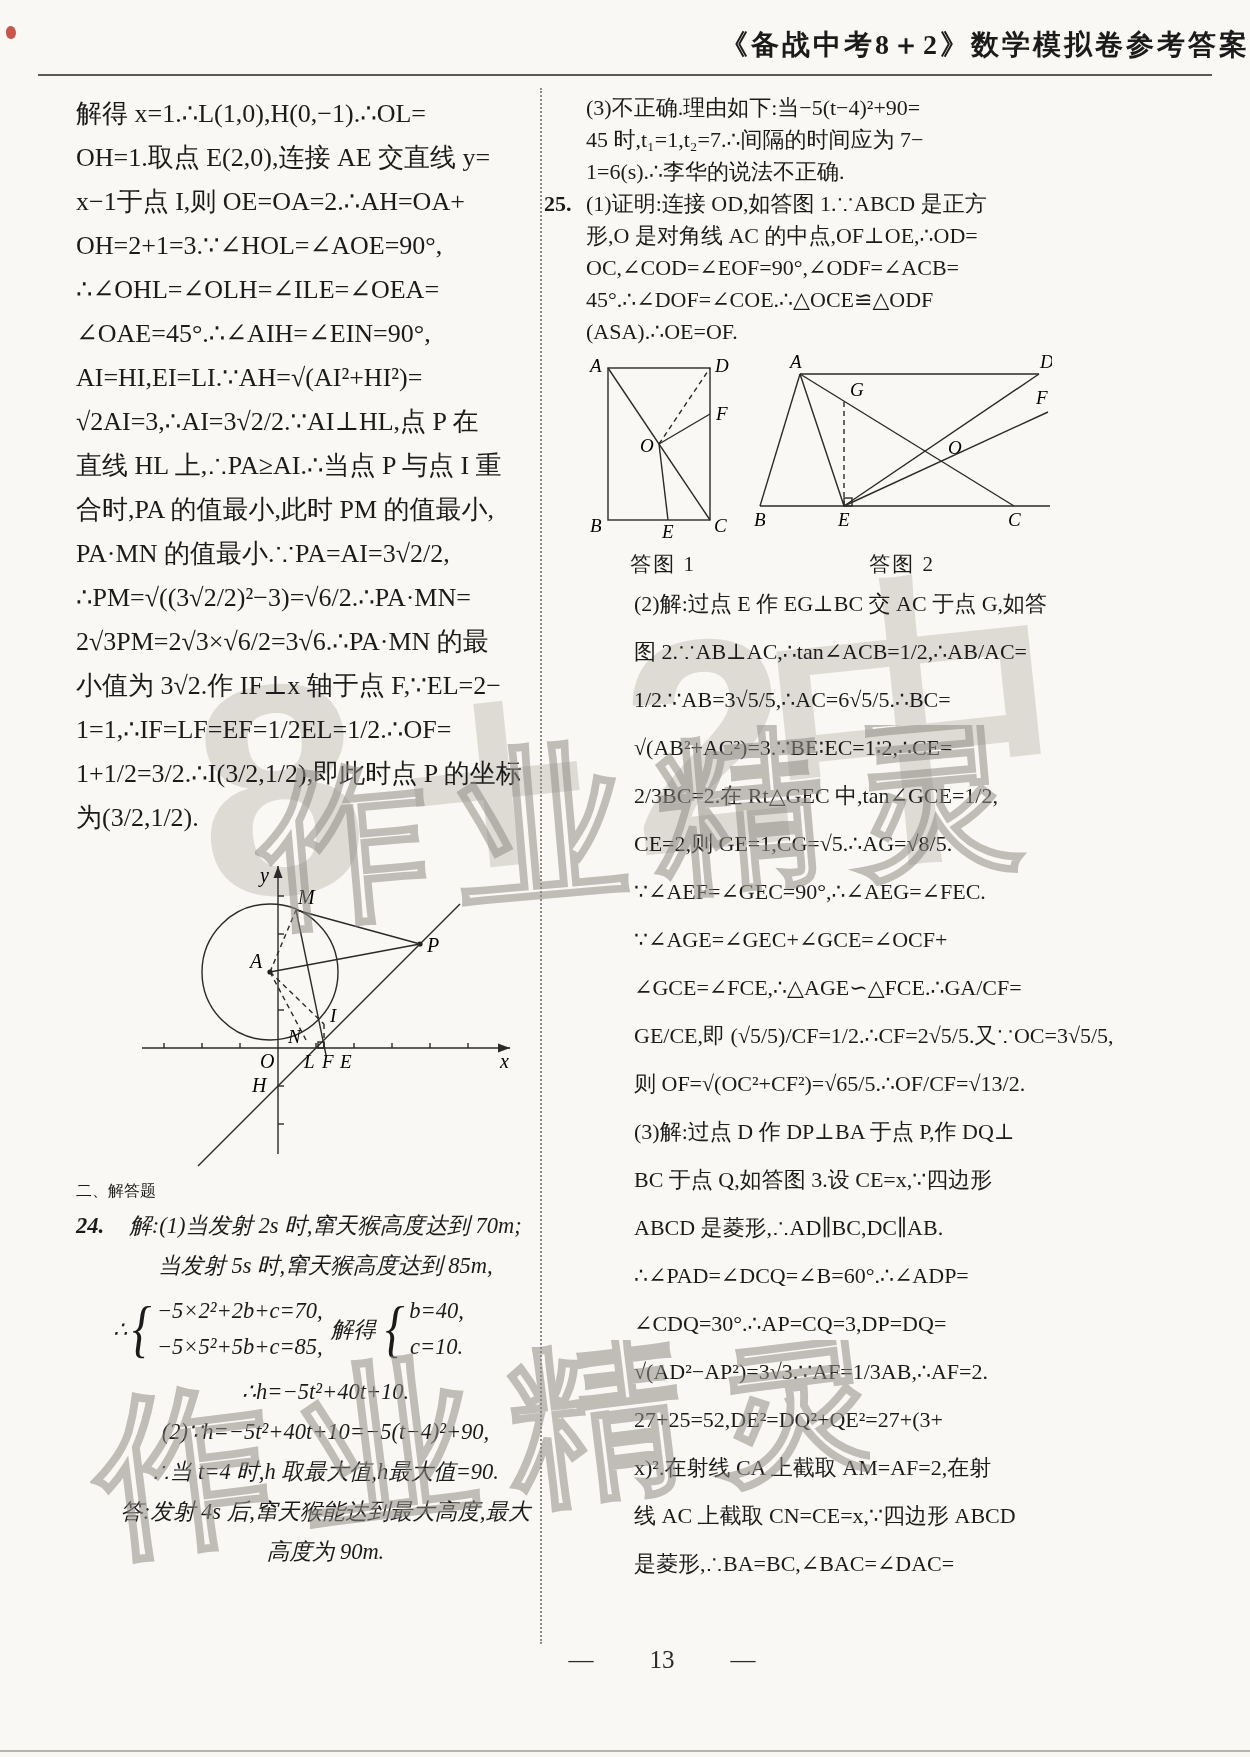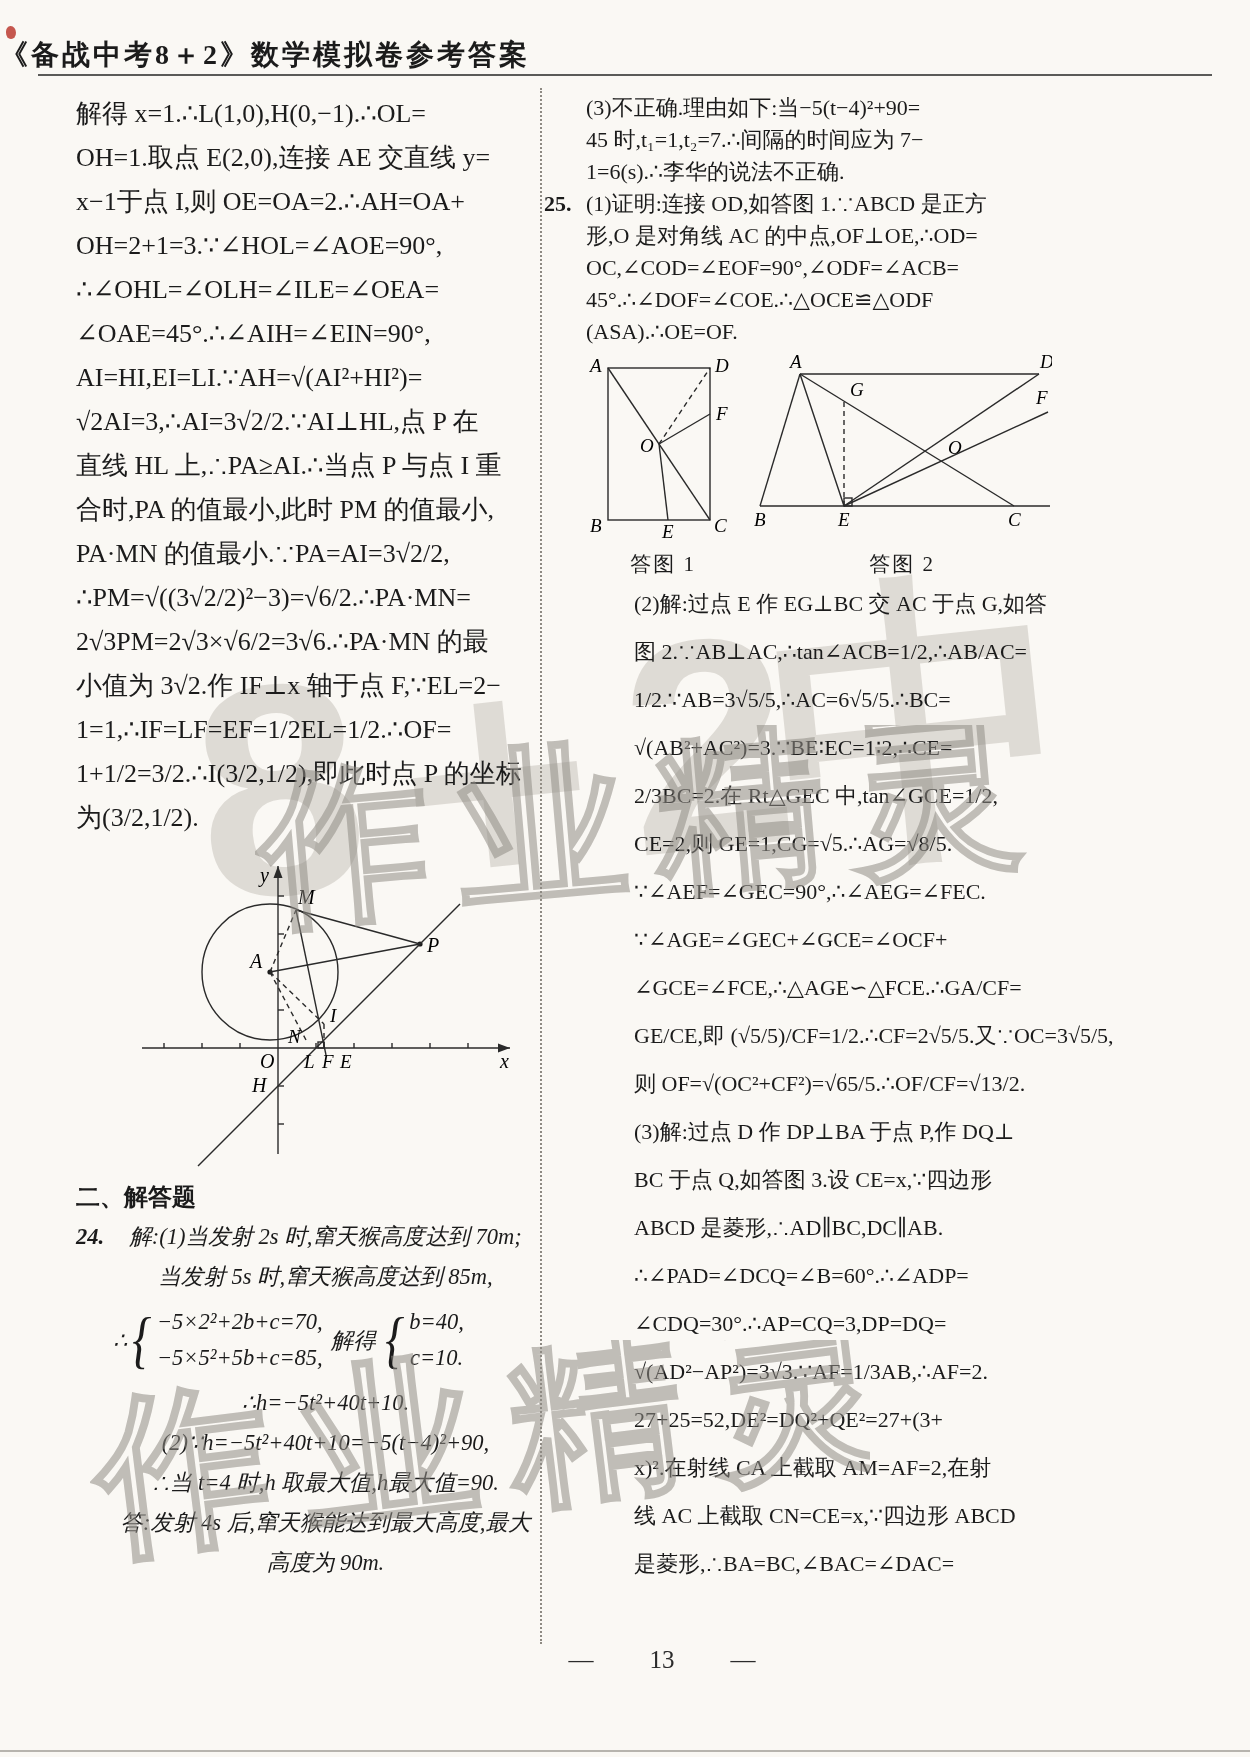--- a/index.html
+++ b/index.html
@@ -1,36 +1,36 @@
 <!DOCTYPE html>
 <html><head>
 <meta charset="utf-8">
 <style>
   html,body{margin:0;padding:0;background:#e8e6e1;}
   .page{position:relative;width:1250px;height:1757px;background:#faf8f4;overflow:hidden;
         font-family:"Liberation Serif","DejaVu Serif",serif;color:#1b1b1b;}
   
-  .hdr-title{position:absolute;top:26px;left:0;width:100%;text-align:left;
-             font-size:28px;font-weight:bold;letter-spacing:3px;margin-top:10px;}
+  .hdr-title{position:absolute;top:26px;left:0;width:100%;text-align:right;
+             font-size:28px;font-weight:bold;letter-spacing:3px;}
   .hdr-rule{position:absolute;top:74px;left:38px;right:38px;border-top:2px solid #5a5a58;}
   .red-mark{position:absolute;left:6px;top:26px;width:10px;height:13px;background:#bb3b30;
             border-radius:45% 55% 50% 50%;opacity:.85;}
   .col-divider{position:absolute;left:540px;top:88px;height:1556px;border-left:2px dotted #8e8a83;}
   .bottom-edge{position:absolute;left:0;bottom:5px;width:100%;height:2px;background:#b7b4ae;}
 
   
   .lcol{position:absolute;left:76px;top:92px;width:462px;z-index:2;}
   .rcol{position:absolute;left:586px;top:92px;width:630px;z-index:2;}
   .lines div{white-space:nowrap;}
   .lh44 div{line-height:44px;font-size:26px;}
   .lh40 div{line-height:40px;font-size:22.5px;text-align:center;}
   .lh32 div{line-height:32px;font-size:22px;}
   .lh48 div{line-height:48px;font-size:22px;margin-left:48px;}
 
-  .sec-head{font-size:24px;font-weight:bold;margin:14px 0 4px 0;}
+  .sec-head{font-size:16px;font-weight:normal;margin:14px 0 4px 0;}
   .q24{position:relative;padding-left:37px;margin-top:2px;font-style:italic;}
   .qnum{position:absolute;left:0;top:0;font-weight:bold;font-size:22.5px;line-height:40px;}
   .q25{position:relative;}
   .qnum25{position:absolute;left:-42px;top:0;font-weight:bold;font-size:22px;line-height:32px;}
 
   
   .sysrow{display:flex;align-items:center;height:86px;font-size:22.5px;}
   .brace{font-size:64px;font-weight:100;line-height:70px;margin:0 2px;transform:scaleX(.75);}
   .syscol{display:flex;flex-direction:column;justify-content:center;align-items:center;}
   .syscol span{line-height:36px;white-space:nowrap;}

